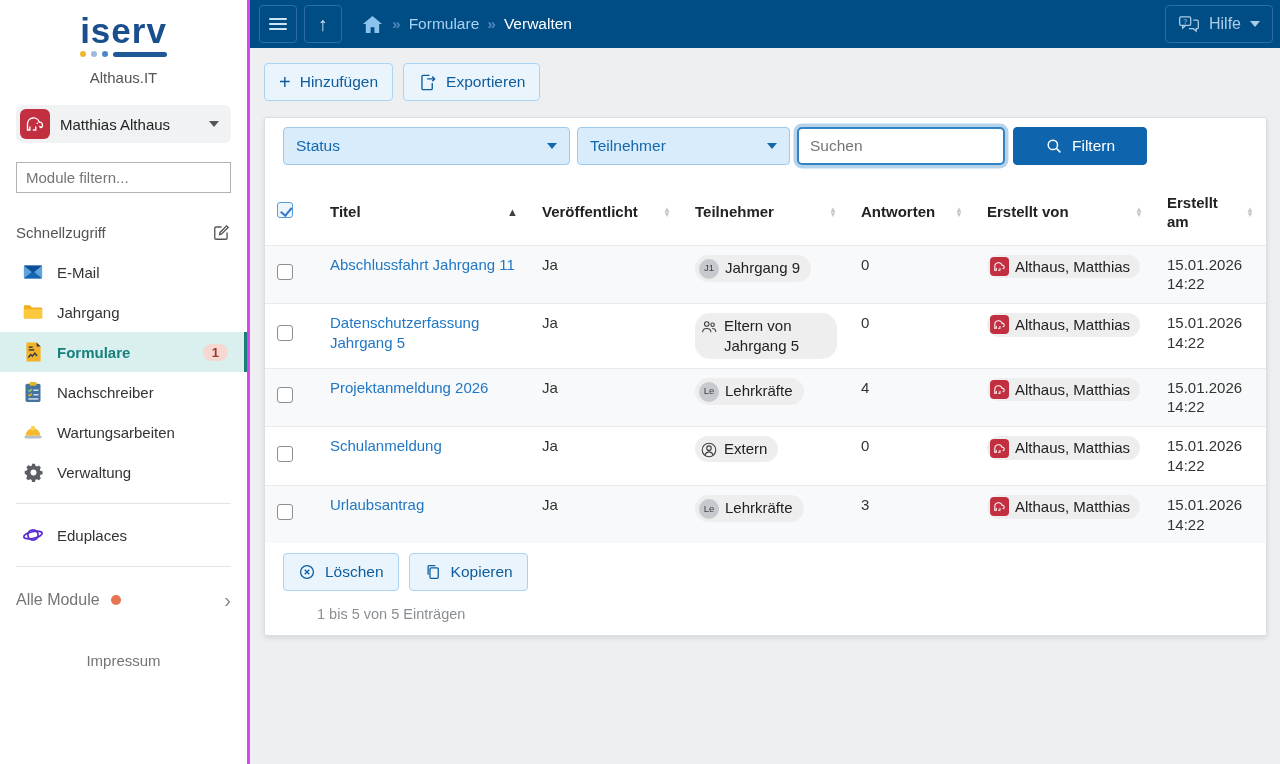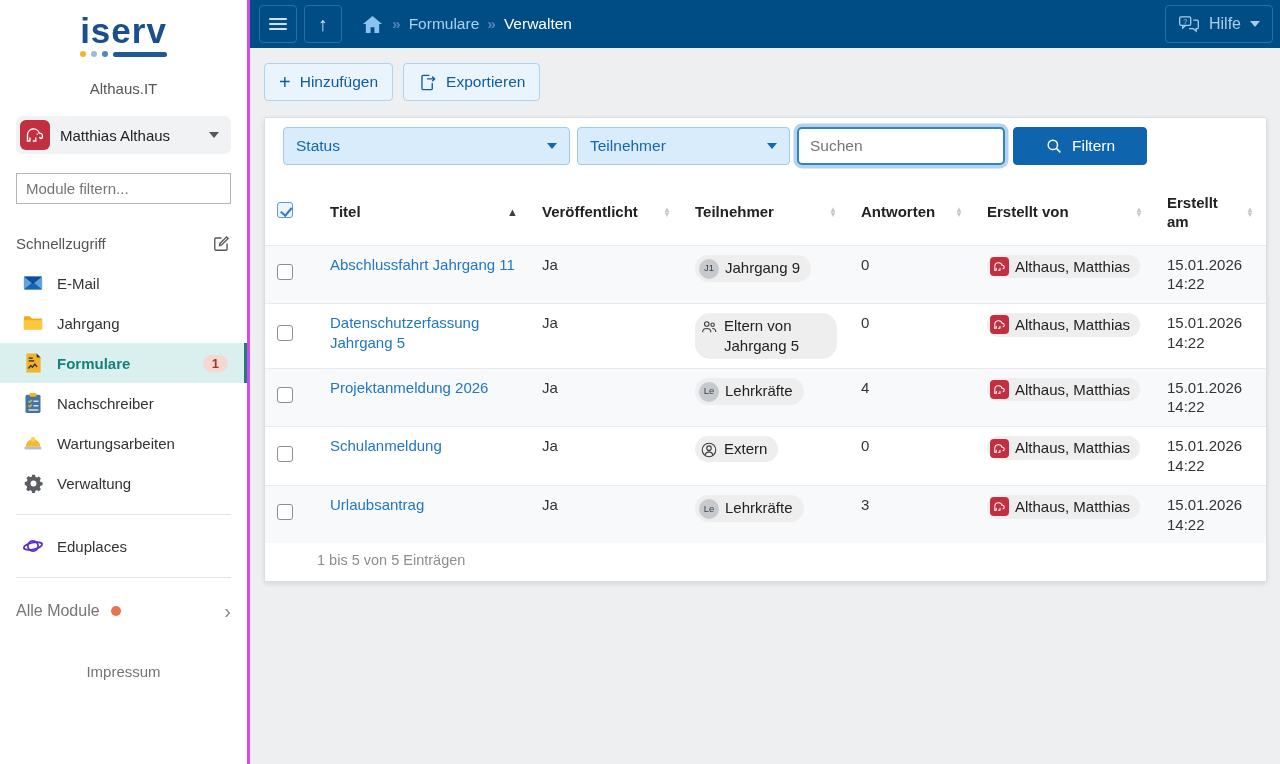--- a/index.html
+++ b/index.html
@@ -7,21 +7,21 @@
   body { display:flex; font-family:"Liberation Sans", sans-serif; background:#edeff0; color:#333; }
 
   
   .sidebar { width:250px; min-width:250px; background:#fff; border-right:3px solid #d946ef; display:flex; flex-direction:column; }
   .logo { text-align:center; padding-top:13px; cursor:pointer; }
   .logo-text { font-size:35px; font-weight:bold; letter-spacing:1px; color:#194f8c; line-height:1; }
   .logo-underline { display:flex; align-items:center; justify-content:center; gap:5px; margin-top:3px; }
   .logo-underline .dot { width:6px; height:6px; border-radius:50%; }
   .dot-1 { background:#f0b62f; } .dot-2 { background:#9fb8dc; } .dot-3 { background:#4b87c8; }
   .logo-underline .bar { width:54px; height:5px; border-radius:3px; background:#1d5a96; }
-  .site-name { text-align:center; color:#555; font-size:15px; margin-top:23px; }
+  .site-name { text-align:center; color:#555; font-size:15px; margin-top:12px; }
 
   .user-pill { margin:19px 16px 0; height:38px; background:#f1f2f3; border-radius:7px; display:flex; align-items:center; gap:10px; padding:0 12px 0 4px; cursor:pointer; }
   .avatar { width:30px; height:30px; min-width:30px; border-radius:6px; background:#c22f40; display:flex; align-items:center; justify-content:center; }
   .user-name { flex:1; font-size:15px; color:#222; }
   .caret { width:0; height:0; border-left:5px solid transparent; border-right:5px solid transparent; border-top:6px solid #555; }
 
   .module-filter { margin:19px 16px 0; height:31px; border:1px solid #b3b3b3; border-radius:0; padding:0 9px; font-size:15px; color:#444; font-family:inherit; }
   .module-filter::placeholder { color:#757575; }
 
   .quick-header { margin:30px 16px 10px; display:flex; align-items:center; justify-content:space-between; color:#555; font-size:15px; }
@@ -484,18 +484,34 @@
                     </svg>
                   </span>
               <span>Althaus, Matthias</span>
                 </span></td>
             <td><span>15.01.2026 14:22</span></td>
           </tr>
 
         </tbody>
       </table>
 
+      <div class="actions-row">
+        <button class="btn-light">
+          <svg width="18" height="18" viewBox="0 0 24 24" fill="none" stroke="#0e5c9d" stroke-width="1.7">
+            <circle cx="12" cy="12" r="8.6"></circle>
+              <path d="M9 9l6 6M15 9l-6 6"></path>
+          </svg>
+          <span>Löschen</span>
+        </button>
+        <button class="btn-light">
+          <svg width="18" height="18" viewBox="0 0 24 24" fill="none" stroke="#0e5c9d" stroke-width="1.7">
+            <rect x="8" y="6.5" width="11" height="14" rx="1.5"></rect>
+              <path d="M5.5 15.5V4.8A1.3 1.3 0 0 1 6.8 3.5H15"></path>
+          </svg>
+          <span>Kopieren</span>
+        </button>
+      </div>
 
       <div class="entries-info">1 bis 5 von 5 Einträgen</div>
 
     </div>
   </div>
 </div>
 
 </body></html>

